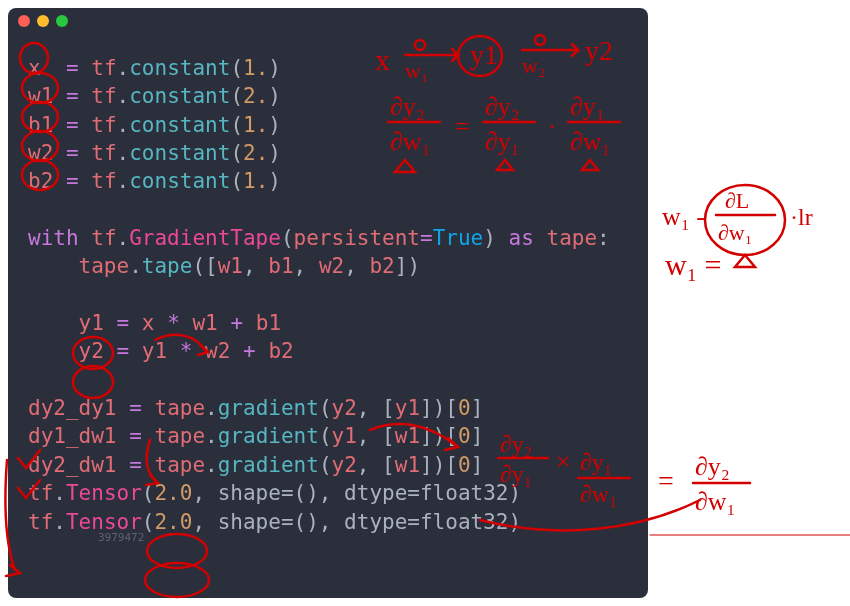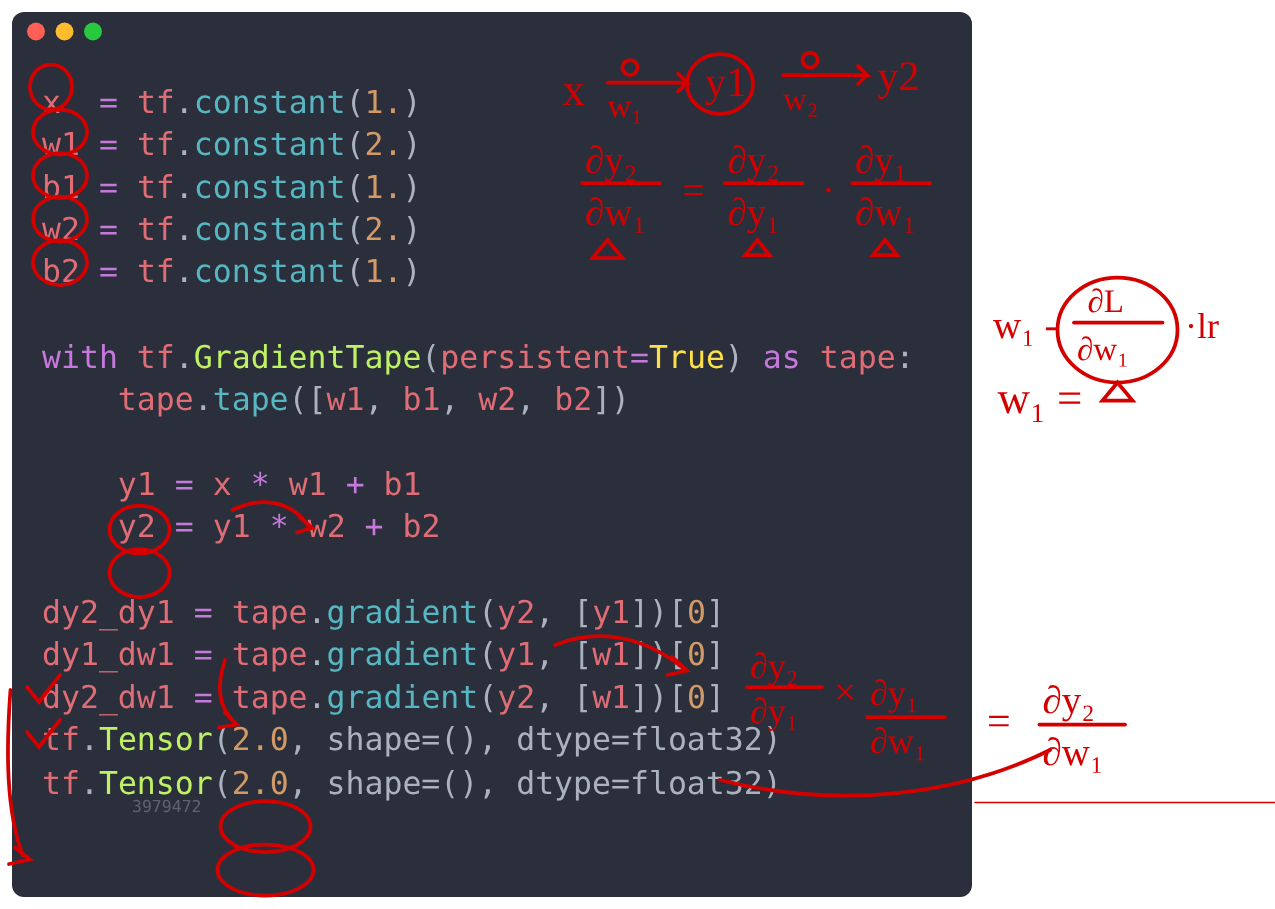--- a/index.html
+++ b/index.html
@@ -7,25 +7,25 @@
   .code-window {
     position:absolute; left:8px; top:8px; width:640px; height:590px;
     background:#2b2f3b; border-radius:8px; overflow:hidden;
   }
   .titlebar { height:26px; display:flex; align-items:center; padding-left:10px; gap:7px; }
   .dot { width:12px; height:12px; border-radius:50%; }
   .dot.red{background:#ff5f56;} .dot.yellow{background:#ffbd2e;} .dot.green{background:#27c93f;}
   .code { padding:20px 20px 10px 20px; font-size:21px; line-height:1.35; color:#d6dae0; white-space:pre; }
   .kw { color:#c678dd; }
   .fn { color:#56b6c2;margin-top:48px; }
-  .cls{ color:#bef264; }
+  .cls{ color:#ec4899; }
   .id { color:#e06c75; }
   .num{ color:#d19a66; }
   .op { color:#c678dd; }
-  .bool{ color:#fde047; }
+  .bool{ color:#0ea5e9; }
   .punct{ color:#abb2bf; }
   .dim { color:#5c6370; }
   .overlay { position:absolute; inset:0; pointer-events:none; }
   svg { display:block; }
 </style>
 </head>
 <body>
 
 <div class="code-window">
   <div class="titlebar">
@@ -44,21 +44,21 @@
     <span class="id">tape</span><span class="punct">.</span><span class="fn">tape</span><span class="punct">([</span><span class="id">w1</span><span class="punct">, </span><span class="id">b1</span><span class="punct">, </span><span class="id">w2</span><span class="punct">, </span><span class="id">b2</span><span class="punct">])</span>
 
     <span class="id">y1</span> <span class="op">=</span> <span class="id">x</span> <span class="op">*</span> <span class="id">w1</span> <span class="op">+</span> <span class="id">b1</span>
     <span class="id">y2</span> <span class="op">=</span> <span class="id">y1</span> <span class="op">*</span> <span class="id">w2</span> <span class="op">+</span> <span class="id">b2</span>
 
 <span class="id">dy2_dy1</span> <span class="op">=</span> <span class="id">tape</span><span class="punct">.</span><span class="fn">gradient</span><span class="punct">(</span><span class="id">y2</span><span class="punct">, [</span><span class="id">y1</span><span class="punct">])[</span><span class="num">0</span><span class="punct">]</span>
 <span class="id">dy1_dw1</span> <span class="op">=</span> <span class="id">tape</span><span class="punct">.</span><span class="fn">gradient</span><span class="punct">(</span><span class="id">y1</span><span class="punct">, [</span><span class="id">w1</span><span class="punct">])[</span><span class="num">0</span><span class="punct">]</span>
 <span class="id">dy2_dw1</span> <span class="op">=</span> <span class="id">tape</span><span class="punct">.</span><span class="fn">gradient</span><span class="punct">(</span><span class="id">y2</span><span class="punct">, [</span><span class="id">w1</span><span class="punct">])[</span><span class="num">0</span><span class="punct">]</span>
 <span class="id">tf</span><span class="punct">.</span><span class="cls">Tensor</span><span class="punct">(</span><span class="num">2.0</span><span class="punct">, shape=(), dtype=float32)</span>
 <span class="id">tf</span><span class="punct">.</span><span class="cls">Tensor</span><span class="punct">(</span><span class="num">2.0</span><span class="punct">, shape=(), dtype=float32)</span>
-<span class="dim" style="font-size:11px; position:relative; left:60px; top:-16px;">3979472</span></div>
+<span class="dim" style="font-size:11px; position:relative; left:70px; top:-16px;">3979472</span></div>
 </div>
 
 <div class="overlay">
 <svg width="850" height="606" viewBox="0 0 850 606" xmlns="http://www.w3.org/2000/svg">
   <g stroke="#d40000" stroke-width="2.5" fill="none" stroke-linecap="round">
 
     <ellipse cx="34" cy="58" rx="14" ry="15"></ellipse>
     <ellipse cx="40" cy="88" rx="18" ry="15"></ellipse>
     <ellipse cx="40" cy="117" rx="18" ry="15"></ellipse>
     <ellipse cx="40" cy="146" rx="18" ry="15"></ellipse>

